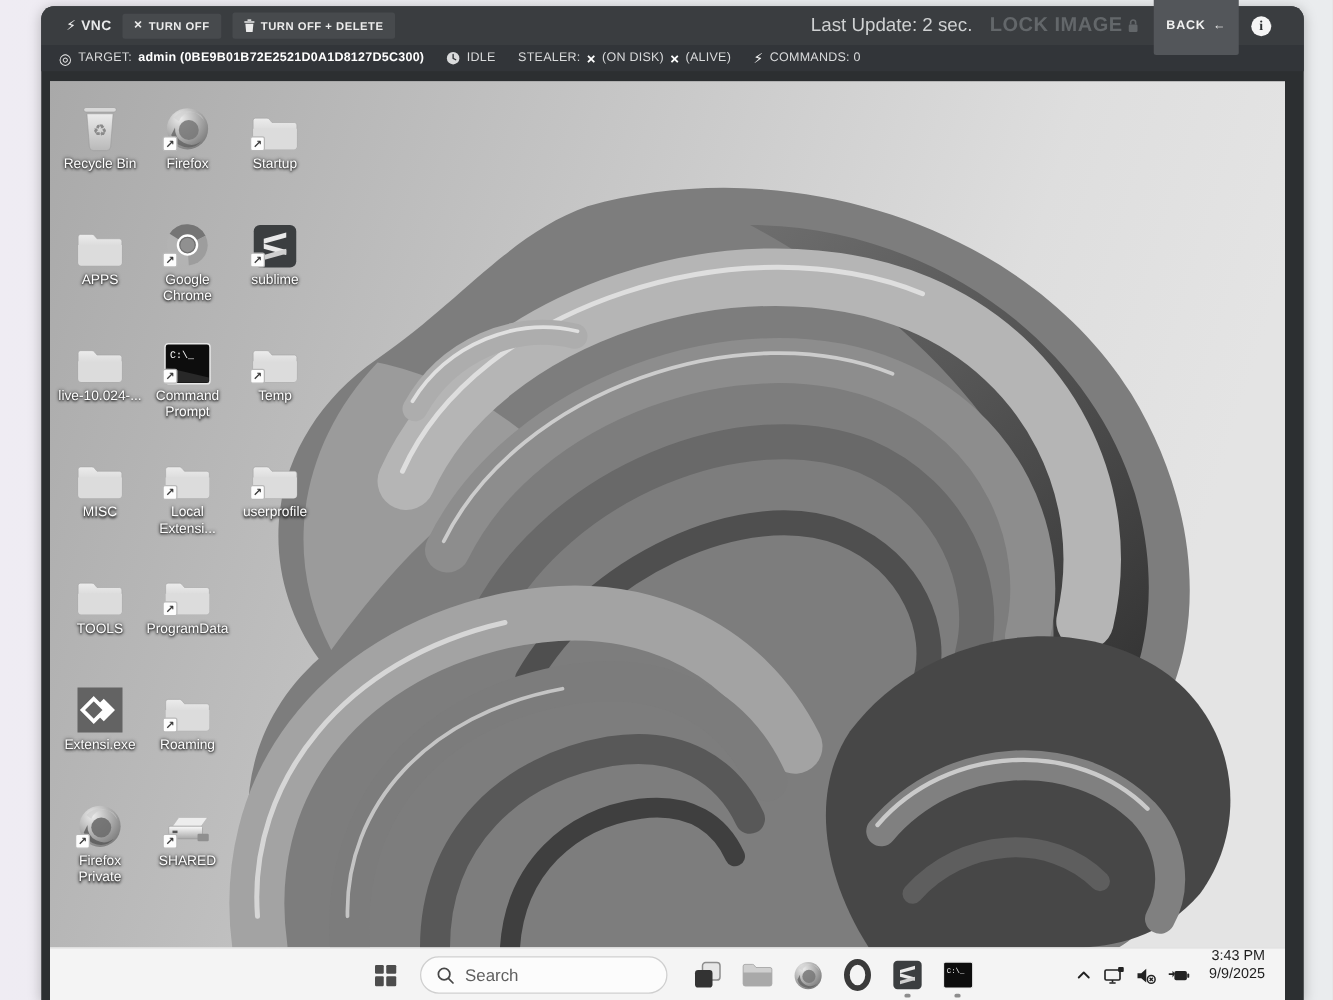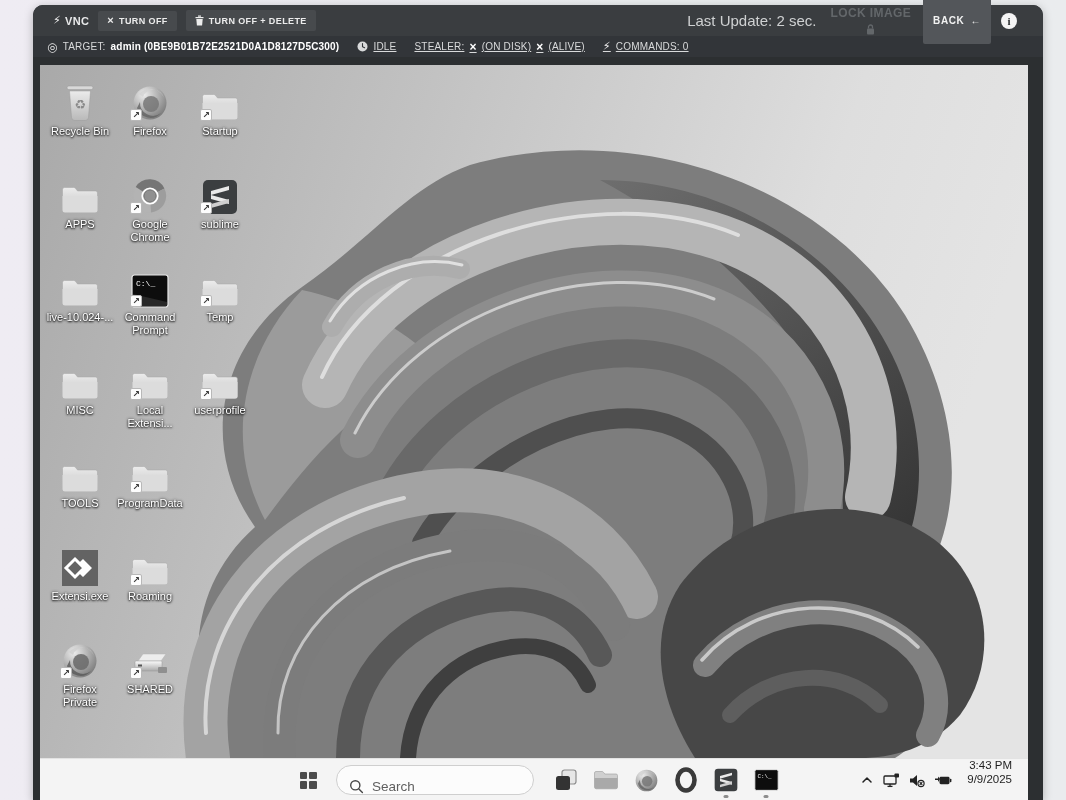--- a/index.html
+++ b/index.html
@@ -22,36 +22,36 @@
   .vnc-title { display:flex; align-items:center; gap:4px; font-size:11px; font-weight:bold; letter-spacing:.3px; }
   .bolt { font-size:11px; color:#f0f0f0; }
   .tbtn {
     margin-left:9px; background:#474a4d; border:none; color:#ececec;
     font-family:inherit; font-size:9px; font-weight:bold; letter-spacing:.4px;
     padding:5px 9px; border-radius:2px; display:flex; align-items:center; gap:5px; cursor:pointer;
   }
   .tbtn .bx { font-weight:bold; font-size:11px; line-height:9px; }
   .spacer { flex:1; }
   .last-update { font-size:15px; color:#cfd1d2; margin-right:14px; }
-  .lock-image { display:flex; align-items:center; gap:4px; font-size:12px; font-weight:bold;
-    color:#63676a; letter-spacing:.4px; margin-right:12px; cursor:default;flex-direction:column; }
+  .lock-image { display:flex; align-items:center; gap:4px; font-size:16px; font-weight:bold;
+    color:#63676a; letter-spacing:.4px; margin-right:12px; cursor:default; }
   .back-btn { background:#53565a; border:none; color:#f2f2f2; font-family:inherit;
     font-size:10px; font-weight:bold; letter-spacing:.6px; padding:18px 10px;
     border-radius:2px; display:flex; gap:6px; align-items:center; cursor:pointer; }
   .info-circle { width:16px; height:16px; background:#f5f5f5; color:#2c2f31; border-radius:50%;
     margin-left:10px; display:flex; align-items:center; justify-content:center;
     font-size:11px; font-weight:bold; font-family:"Liberation Serif","DejaVu Serif",serif; cursor:pointer; }
   
   .statusbar {
     height:21px; display:flex; align-items:center; gap:6px;
     padding:0 14px; background:#323539; color:#d9dadb; font-size:10px; letter-spacing:.2px;
   }
   .statusbar b { color:#ffffff; }
   .seg { display:flex; align-items:center; gap:5px; }
-  .seg + .seg { margin-left:12px;text-decoration:underline; }
+  .seg + .seg { margin-left:12px; }
   .tgt-icon { font-size:12px; color:#e8e8e8; }
   .xmark { font-weight:bold; font-size:12px; color:#fff; line-height:10px; }
   .mini-svg { display:block; }
   
   .desktop {
     position:absolute; left:7px; top:60px; width:988px; height:735px;
     overflow:hidden; background:#c4c4c4;
   }
   .wallpaper { position:absolute; left:0; top:0; }
   
@@ -75,21 +75,21 @@
   .taskbar {
     position:absolute; left:0; right:0; bottom:0; height:42px;
     background:#f4f4f4; border-top:1px solid #e3e3e3;
   }
   .tb-center { position:absolute; left:253px; top:0; height:42px; display:flex; align-items:center; }
   .start-btn { width:30px; height:30px; display:flex; align-items:center; justify-content:center; cursor:pointer; }
   .start-grid { width:17px; height:17px; display:grid; grid-template-columns:1fr 1fr; gap:1.5px; }
   .start-grid div { background:#4c4c4c; border-radius:1px; }
   .search-pill {
     margin-left:13px; width:198px; height:30px; border-radius:15px;
-    background:#fcfcfc; border:1px solid #cfcfcf; display:flex; align-items:flex-end;
+    background:#fcfcfc; border:1px solid #cfcfcf; display:flex; align-items:center;
     padding:0 12px; gap:8px; cursor:text;
   }
   .search-pill input {
     border:none; outline:none; background:transparent; width:130px;
     font-family:inherit; font-size:13.5px; color:#444;
   }
   .search-pill input::placeholder { color:#5f5f5f; }
   .tb-apps { display:flex; align-items:center; margin-left:12px; }
   .tb-app { width:40px; height:42px; display:flex; align-items:center; justify-content:center;
     position:relative; cursor:pointer; }

